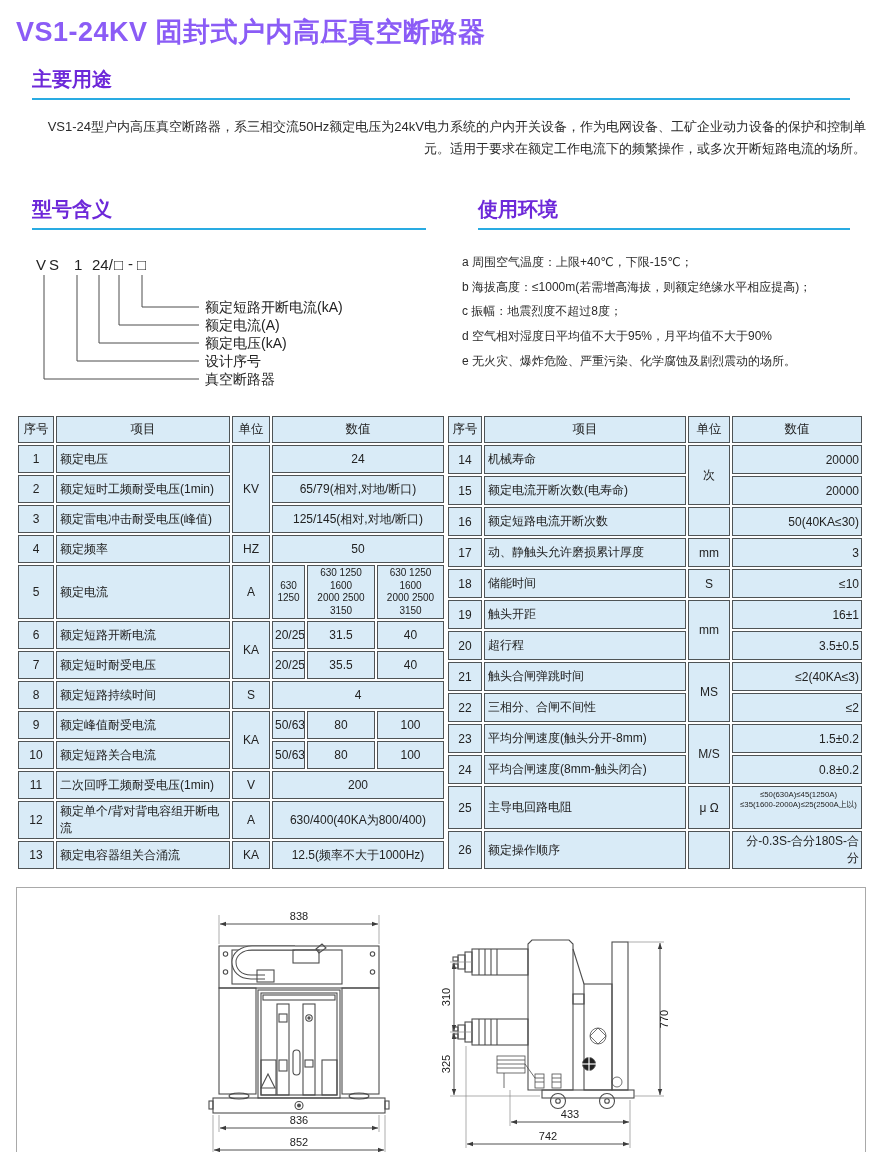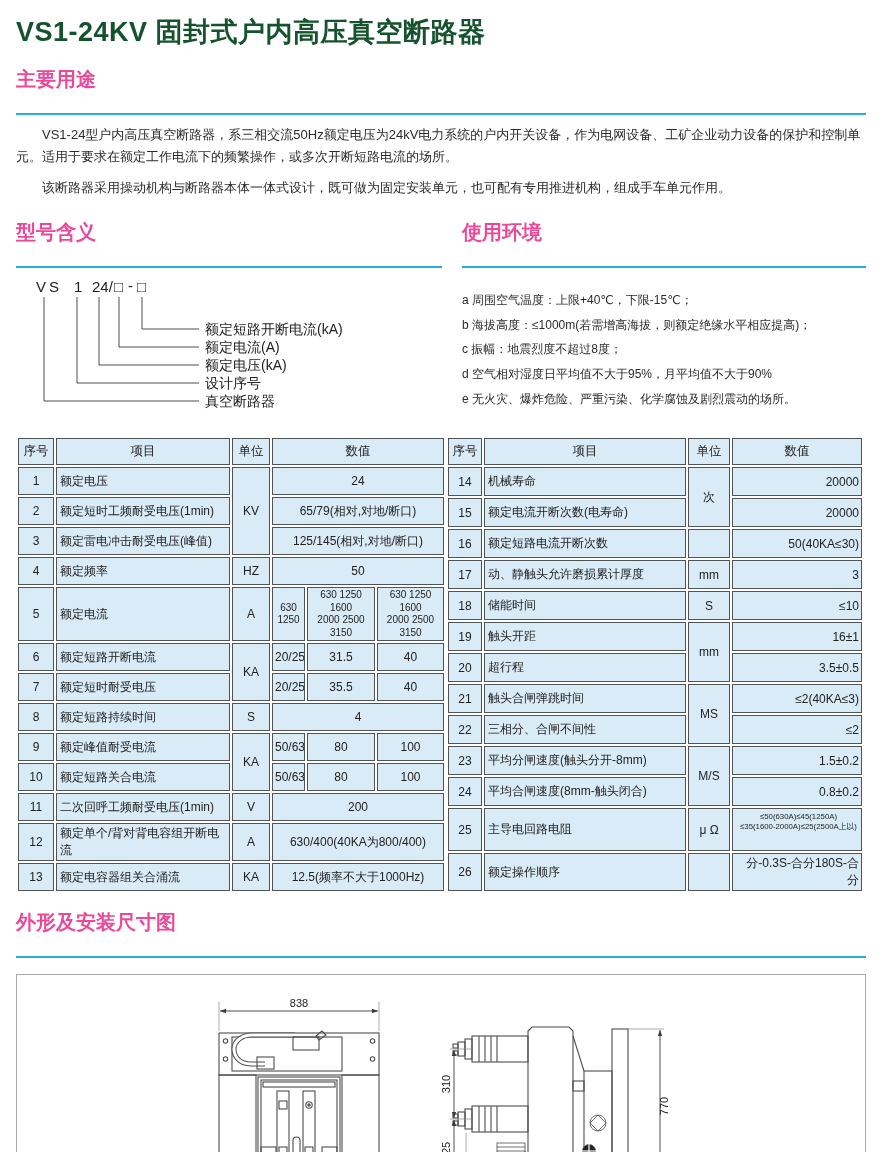--- a/index.html
+++ b/index.html
@@ -2,23 +2,23 @@
 <html><head>
 <meta charset="utf-8">
 <style>
   html,body{margin:0;padding:0;background:#fff;}
   body{
     width:882px;height:1152px;box-sizing:border-box;
     padding:14px 16px 0 16px;
     font-family:"Liberation Sans","DejaVu Sans",sans-serif;
     color:#222;position:relative;overflow:hidden;
   }
-  .page-title{font-size:27px;font-weight:bold;color:#14532d;margin:0 0 16px 0;letter-spacing:0.5px;}
-  .sec-h{font-size:20px;font-weight:bold;color:#ec4899;margin:0;padding-bottom:20px;border-bottom:2px solid #29abe2;}
-  .usage-para{margin:9px 0 0 0;font-size:13px;line-height:1.7;text-indent:2em;color:#2b2b2b;}
+  .page-title{font-size:27px;font-weight:bold;color:#8b5cf6;margin:0 0 16px 0;letter-spacing:0.5px;}
+  .sec-h{font-size:20px;font-weight:bold;color:#6d28d9;margin:16px;padding-bottom:5px;border-bottom:2px solid #29abe2;}
+  .usage-para{margin:9px 0 0 0;font-size:13px;line-height:1.7;text-indent:2em;color:#2b2b2b;text-align:right;}
   .two-col{display:flex;margin-top:20px;}
   .col-l{width:426px;}
   .col-r{width:404px;margin-left:20px;}
   .env-list{margin-top:20px;}
   .env-item{font-size:12px;line-height:2.05;white-space:nowrap;color:#2b2b2b;}
   .params-sec{margin-top:14px;}
   .tables{display:flex;margin-top:9px;}
   table.pt{border-collapse:separate;border-spacing:2px;table-layout:fixed;background:#fff;}
   table.pt td{
     background:#d9ebf7;border:1px solid #4f5456;font-size:12px;color:#222;
@@ -45,21 +45,20 @@
   svg .tube-i{fill:none;stroke:#ffffff;stroke-width:3;}
 </style>
 </head>
 <body>
 
 <h1 class="page-title">VS1-24KV 固封式户内高压真空断路器</h1>
 
 <section>
   <h2 class="sec-h">主要用途</h2>
   <p class="usage-para">VS1-24型户内高压真空断路器，系三相交流50Hz额定电压为24kV电力系统的户内开关设备，作为电网设备、工矿企业动力设备的保护和控制单元。适用于要求在额定工作电流下的频繁操作，或多次开断短路电流的场所。</p>
-  <p class="usage-para">该断路器采用操动机构与断路器本体一体式设计，既可做为固定安装单元，也可配有专用推进机构，组成手车单元作用。</p>
 </section>
 
 <div class="two-col">
   <section class="col-l">
     <h2 class="sec-h">型号含义</h2>
     <svg width="426" height="142" viewBox="0 0 426 142" style="margin-top:8px;">
       <g>
         <text class="code" x="20" y="16" letter-spacing="3">VS</text>
         <text class="code" x="58" y="16">1</text>
         <text class="code" x="76" y="16">24/</text>
@@ -292,21 +291,20 @@
             <td></td>
             <td class="lv">分-0.3S-合分180S-合分</td>
           </tr>
     </tbody>
       </table>
 
   </div>
 </section>
 
 <section class="dims-sec">
-  <h2 class="sec-h">外形及安装尺寸图</h2>
   <div class="drawing-box">
 
     <svg width="200" height="258" viewBox="0 0 200 258" style="position:absolute;left:182px;top:16px;">
       <g>
         <line class="thin" x1="20" y1="11" x2="20" y2="40"></line>
           <line class="thin" x1="180" y1="11" x2="180" y2="40"></line>
         <line class="dim" x1="21" y1="20" x2="179" y2="20"></line>
         <path d="M21,20 l6,-2.2 v4.4 z M179,20 l-6,-2.2 v4.4 z" fill="#3c3c3c"></path>
         <text class="dt" x="100" y="16">838</text>
       </g>

